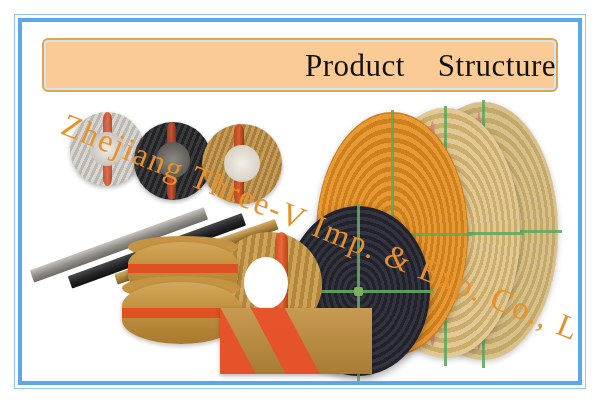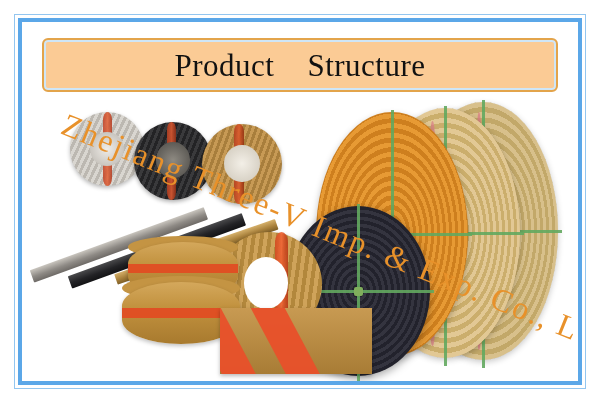--- a/index.html
+++ b/index.html
@@ -14,21 +14,21 @@
   .frame-inner{position:absolute;left:18px;top:18px;right:18px;bottom:18px;
                border:4px solid #5BA7E8;box-sizing:border-box;}
 
   
   .banner{position:absolute;left:42px;top:38px;width:516px;height:54px;
           box-sizing:border-box;
           background:#FBCB95;
           border:2px solid #E3A44B;
           border-radius:6px;
           box-shadow:inset 0 0 0 2px #CFE6F7;
-          display:flex;align-items:center;justify-content:center;}
+          display:flex;align-items:center;justify-content:flex-end;}
   .banner-title{font-family:"Liberation Serif",serif;
                 font-size:31px;color:#111111;letter-spacing:.5px;
                 white-space:pre;line-height:1;}
 
   
   .stage{position:absolute;left:24px;top:96px;width:552px;height:285px;
          overflow:hidden;background:#ffffff;}
 
   
   .strip{position:absolute;transform-origin:left center;border-radius:1px;}

